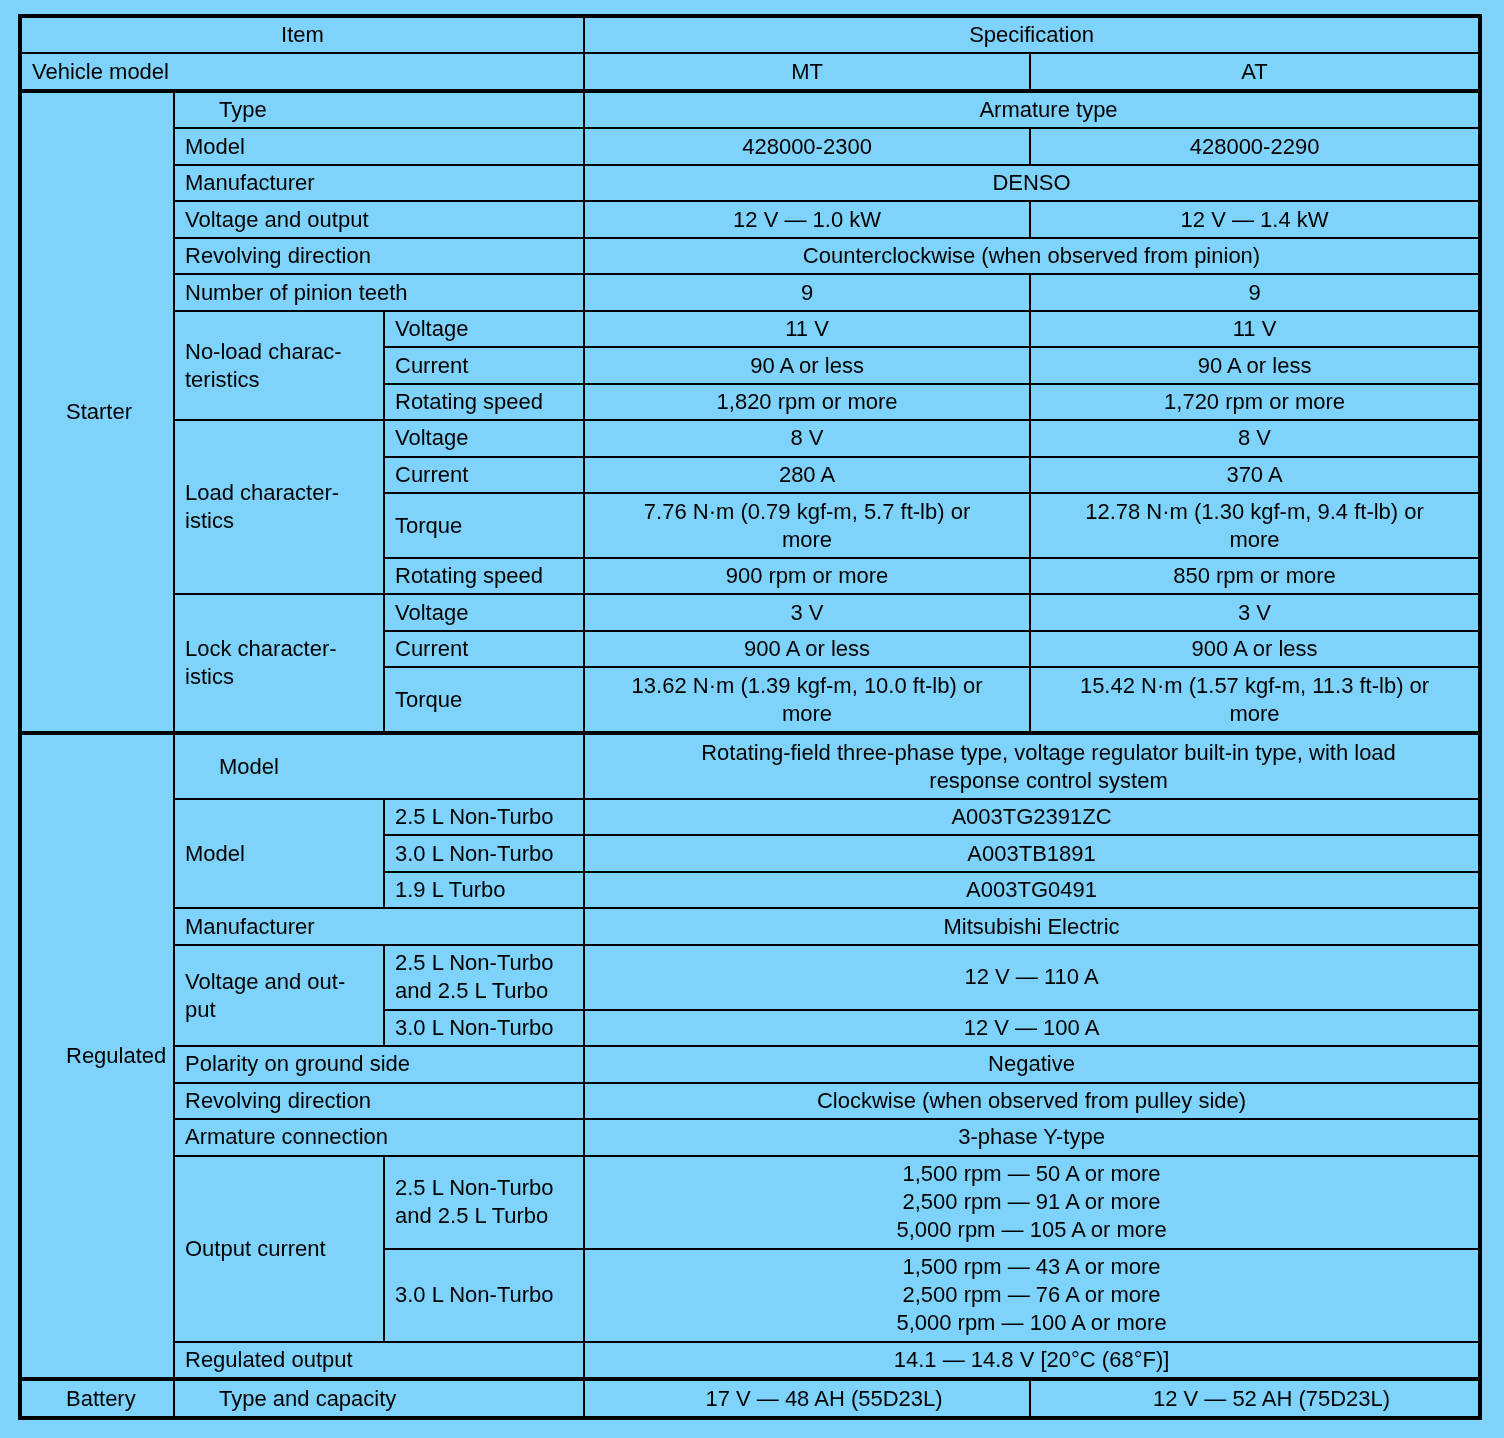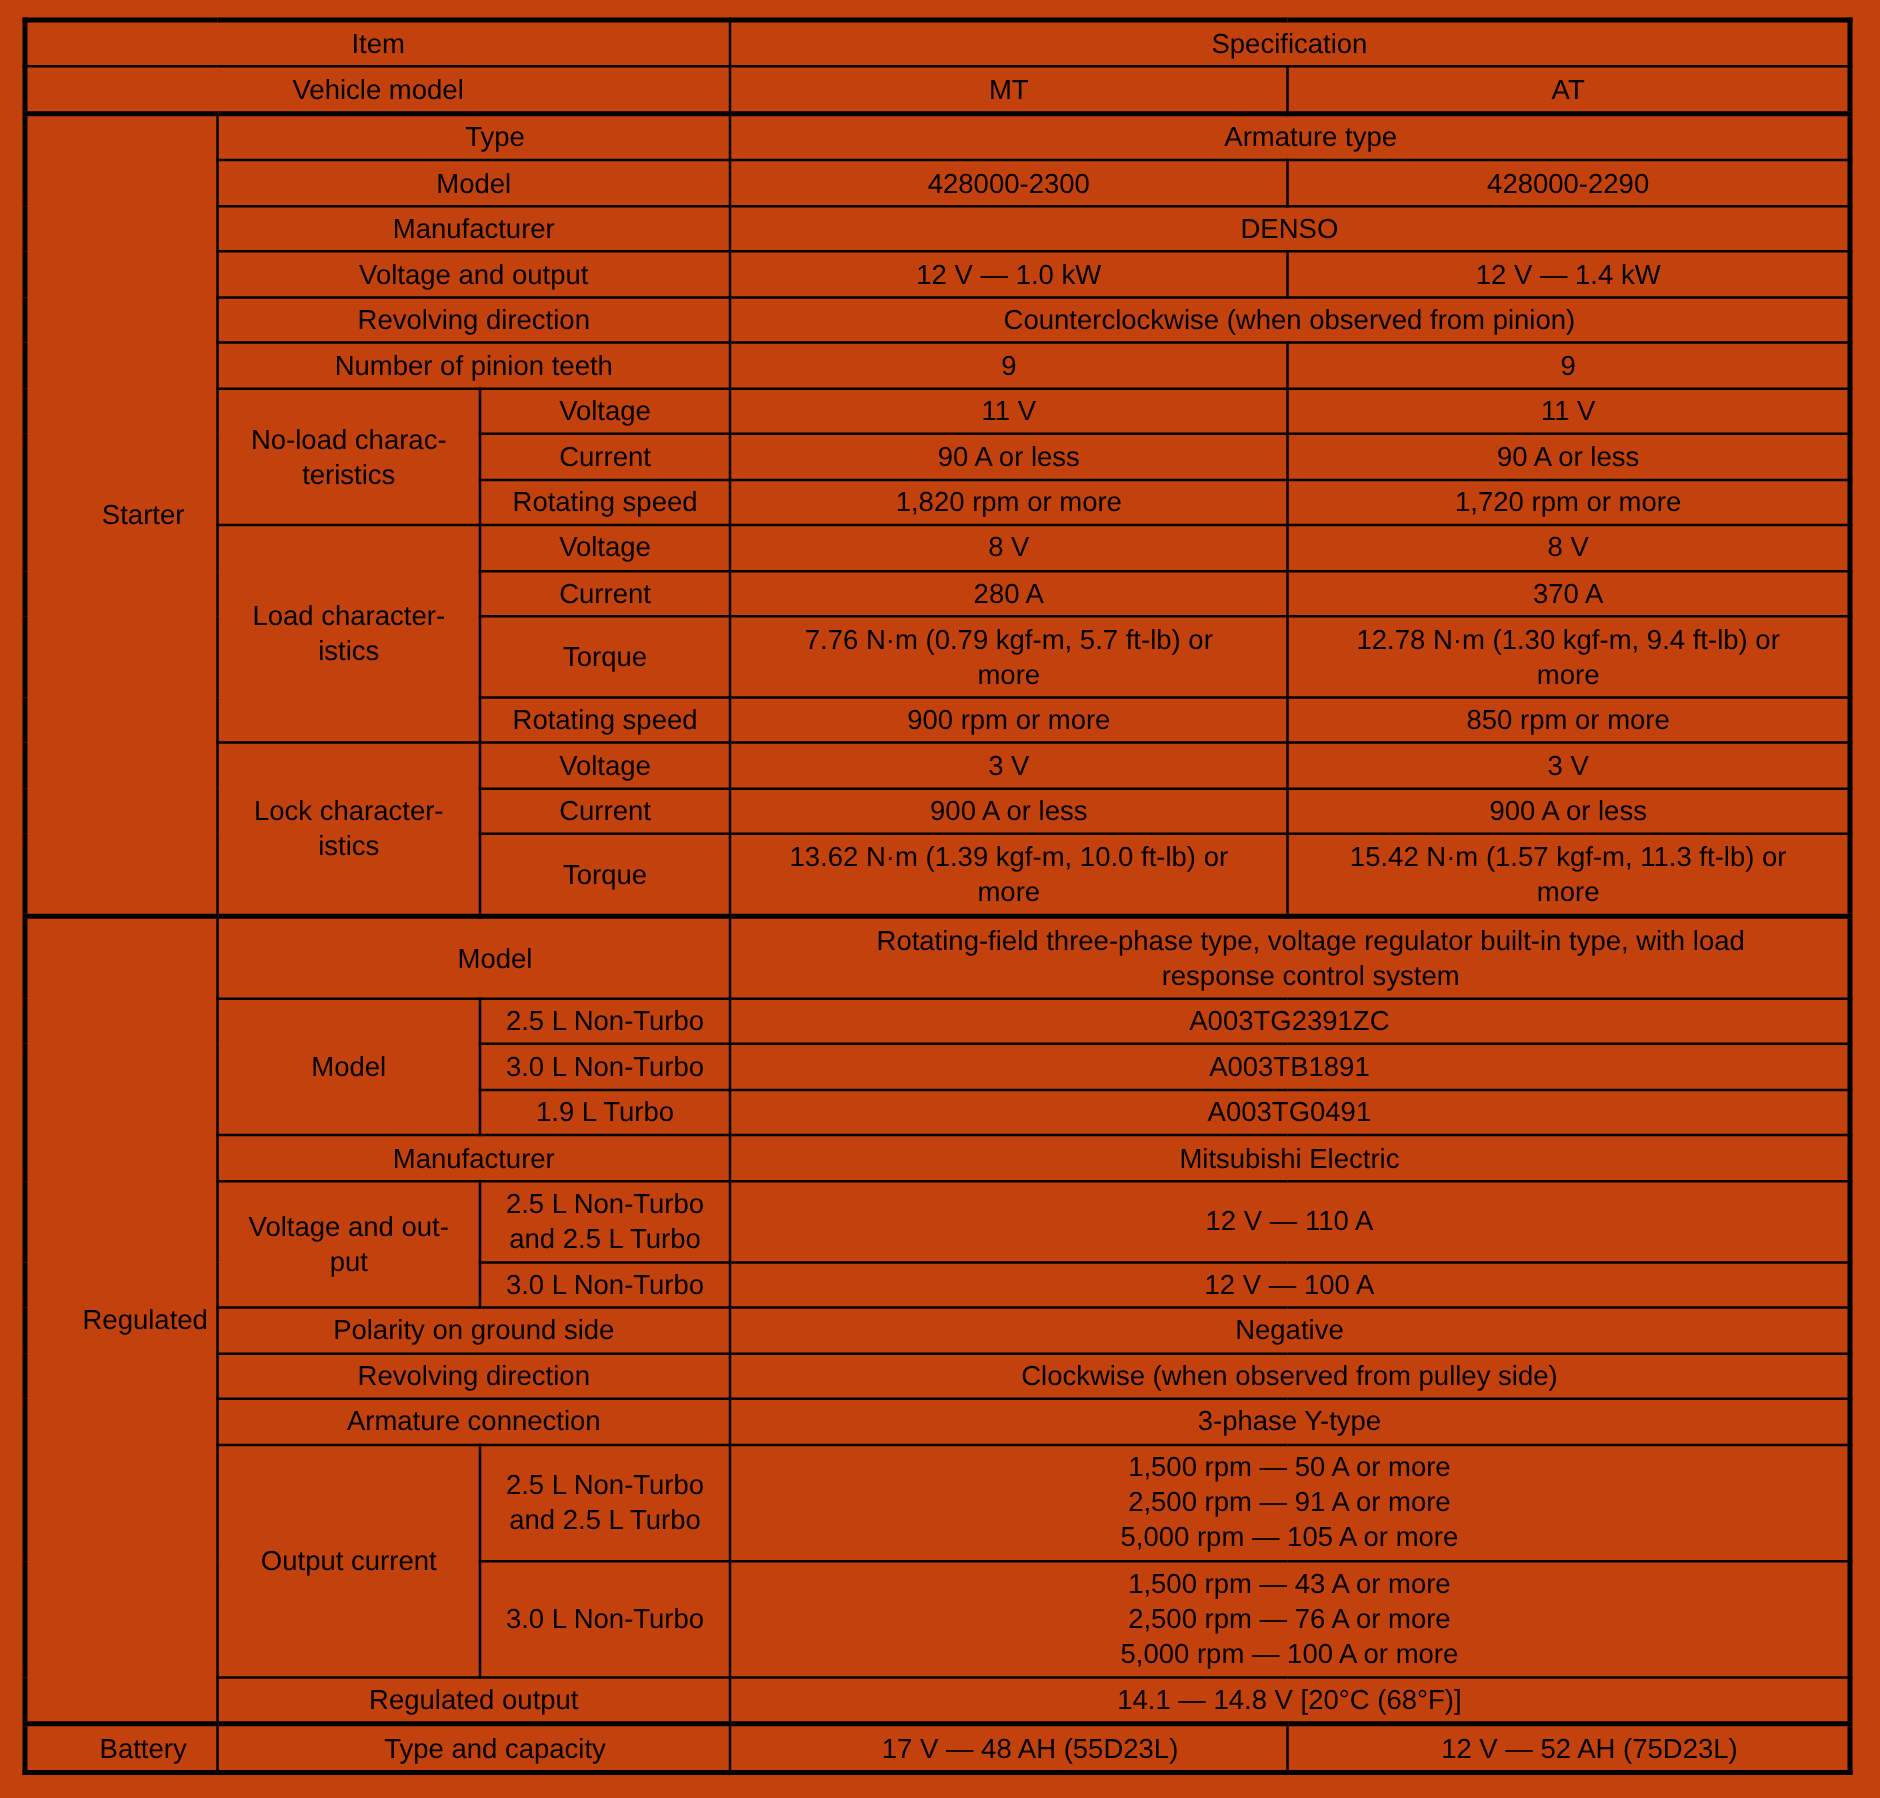--- a/index.html
+++ b/index.html
@@ -5,42 +5,42 @@
   html, body {
     margin: 0;
     padding: 0;
     background: #ffffff;
   }
   .page {
     width: 1504px;
     height: 1438px;
     box-sizing: border-box;
     padding: 14px 18px;
-    background: #c2410c;
+    background: #7dd3fc;
     font-family: "Liberation Sans", "DejaVu Sans", sans-serif;
     color: #000000;
   }
   table.spec {
     border-collapse: collapse;
     table-layout: fixed;
     width: 1462px;
     height: 1406px;
     border: 4px solid #000000;
     font-size: 22px;
     line-height: 1.27;
   }
   table.spec td {
     border: 2px solid #000000;
     padding: 3px 10px;
     vertical-align: middle;
     white-space: pre-line;
     overflow: hidden;
   }
   td.c { text-align: center; }
-  td.l { text-align: center; }
+  td.l { text-align: left; }
   tr.section-top td { border-top: 4px solid #000000; padding-left: 44px; }
 </style>
 </head>
 <body>
 
 <div class="page">
   <table class="spec">
     <colgroup>
       <col style="width:154px">
       <col style="width:210px">

